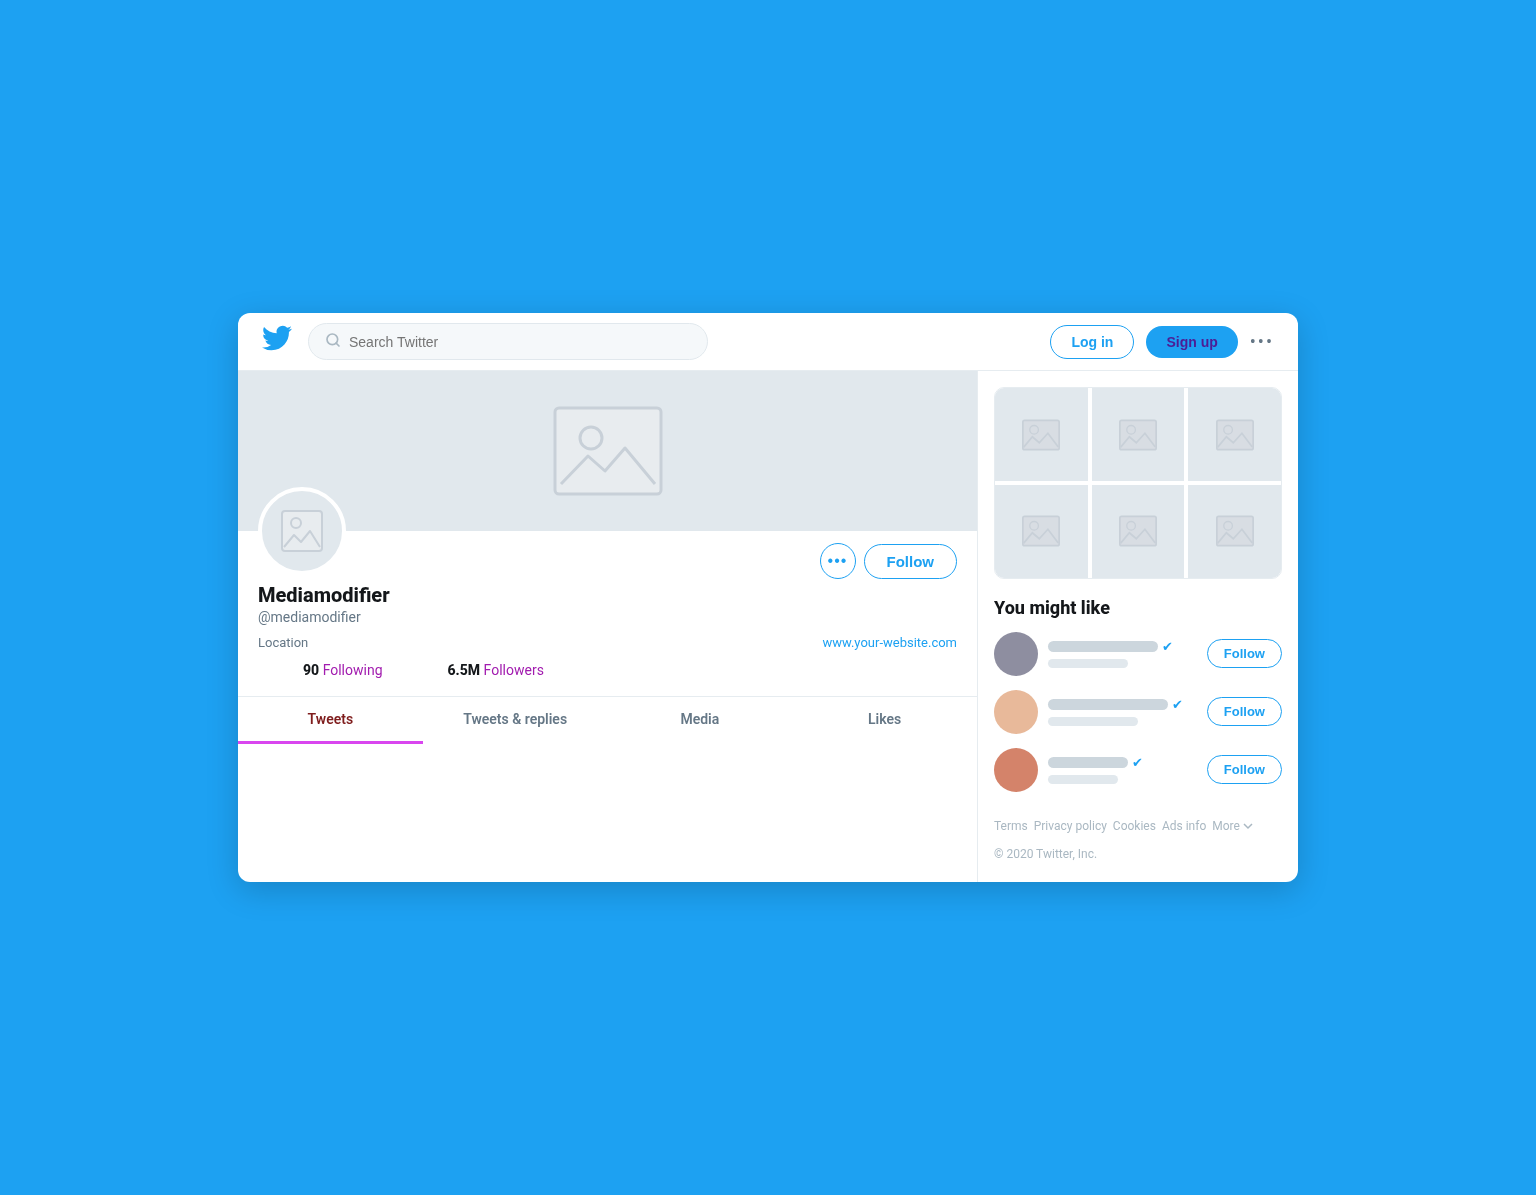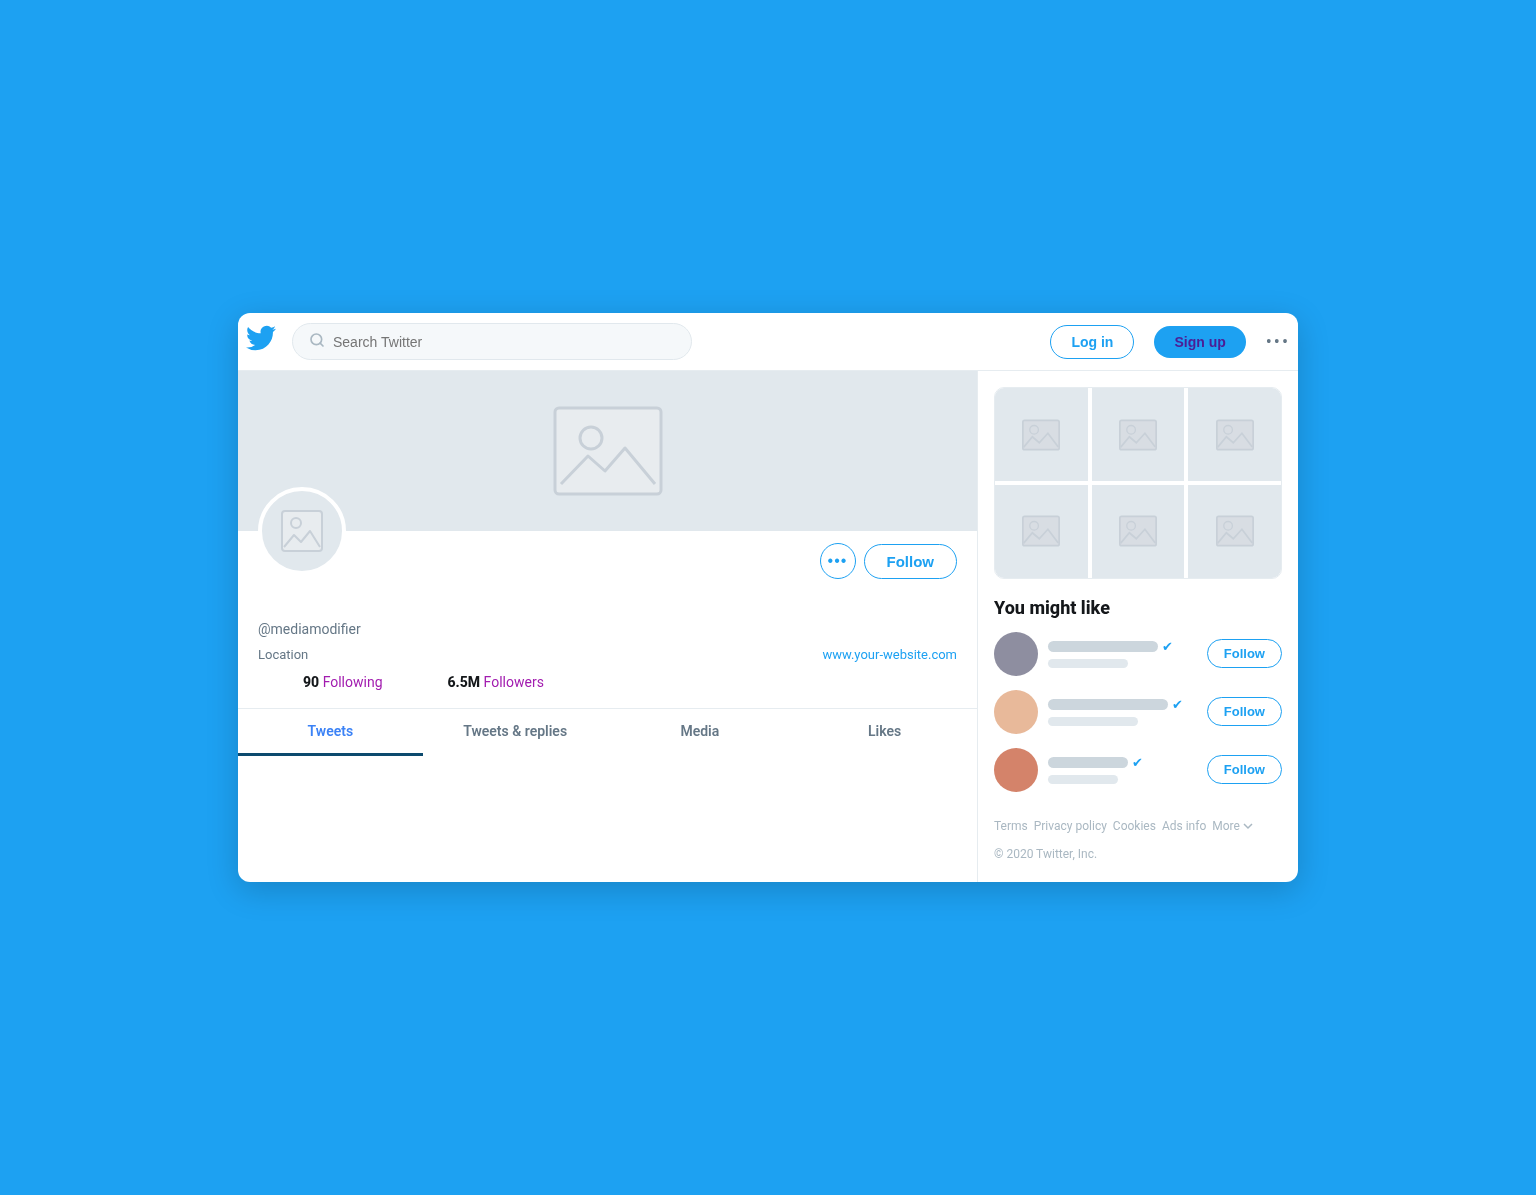--- a/index.html
+++ b/index.html
@@ -15,21 +15,21 @@
       background: #fff;
       border-radius: 12px;
       width: 1060px;
       box-shadow: 0 8px 32px rgba(0,0,0,0.18);
       overflow: hidden;
     }
     
     .nav-bar {
       display: flex;
       align-items: center;
-      padding: 10px 8px;
+      padding: 10px 24px;
       border-bottom: 1px solid #e6ecf0;
       gap: 16px;
     }
     .twitter-logo {
       color: #1da1f2;
       font-size: 28px;
       flex-shrink: 0;
     }
     .search-box {
       display: flex;
@@ -51,21 +51,21 @@
       background: transparent;
       outline: none;
       font-size: 14px;
       color: #657786;
       width: 100%;
     }
     .nav-actions {
       margin-left: auto;
       display: flex;
       align-items: center;
-      gap: 20px;
+      gap: 12px;
     }
     .btn-login {
       border: 1.5px solid #1da1f2;
       color: #1da1f2;
       background: transparent;
       border-radius: 999px;
       padding: 8px 20px;
       font-size: 14px;
       font-weight: 700;
       cursor: pointer;
@@ -225,22 +225,22 @@
       padding: 14px 20px;
       font-size: 14px;
       font-weight: 600;
       color: #657786;
       cursor: pointer;
       border-bottom: 3px solid transparent;
       flex: 1;
       text-align: center;
     }
     .tab-item.active {
-      color: #3b82f6;
-      border-bottom: 3px solid #0c4a6e;
+      color: #7f1d1d;
+      border-bottom: 3px solid #d946ef;
     }
     
     .right-sidebar {
       width: 320px;
       flex-shrink: 0;
       padding: 16px;
     }
     
     .photo-grid {
       display: grid;
@@ -398,20 +398,21 @@
           <svg viewBox="0 0 44 44" fill="none" xmlns="http://www.w3.org/2000/svg">
             <rect x="2" y="2" width="40" height="40" rx="3" stroke="#c8d0d8" stroke-width="2" fill="#e8ecef"></rect>
             <circle cx="16" cy="14" r="5" stroke="#c8d0d8" stroke-width="2" fill="none"></circle>
             <polyline points="4,38 14,26 21,33 30,22 40,38" stroke="#c8d0d8" stroke-width="2" fill="none" stroke-linejoin="round"></polyline>
           </svg>
         </div>
         <div class="profile-actions">
           <button class="btn-more-circle">•••</button>
           <button class="btn-follow-profile">Follow</button>
         </div>
+        <div class="profile-name">Mediamodifier</div>
         <div class="profile-handle">@mediamodifier</div>
         <div class="profile-meta">
           <span class="profile-meta-location">Location</span>
           <span class="profile-meta-website">www.your-website.com</span>
         </div>
         <div class="profile-stats">
           <span>
             <span class="stat-number">90</span>
             <span class="stat-label"> <span>Following</span></span>
           </span>

